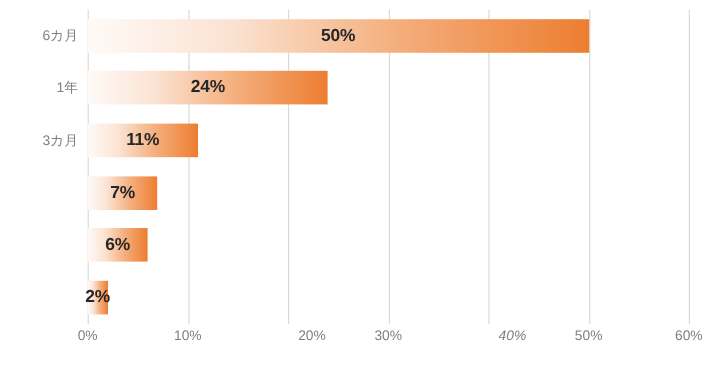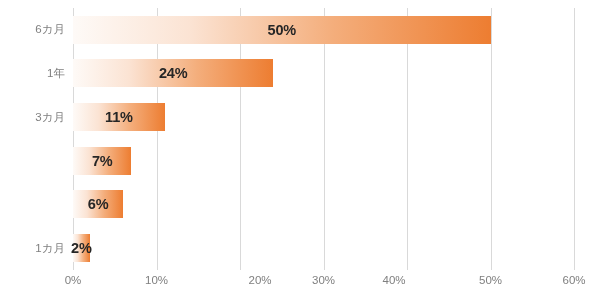--- a/index.html
+++ b/index.html
@@ -113,21 +113,20 @@
 </style>
 </head>
 <body>
 
 <div id="chart-root">
 
   <div id="cat-labels">
       <div class="cat-label" style="top: 0px; height: 43.6667px;">6カ月</div>
       <div class="cat-label" style="top: 43.6667px; height: 43.6667px;">1年</div>
       <div class="cat-label" style="top: 87.3333px; height: 43.6667px;">3カ月</div>
-      <div class="cat-label" style="top: 218.333px; height: 43.6667px;">1カ月</div>
     </div>
 
   <div id="plot-area">
     <div id="gridlines-layer">
         <div class="gridline" style="left: 0px;"></div>
         <div class="gridline" style="left: 83.5px;"></div>
         <div class="gridline" style="left: 167px;"></div>
         <div class="gridline" style="left: 250.5px;"></div>
         <div class="gridline" style="left: 334px;"></div>
         <div class="gridline" style="left: 417.5px;"></div>
@@ -159,18 +158,18 @@
           <div class="bar-value" style="left: 8.35px; transform: translate(-50%, -50%);">2%</div>
         </div>
       </div>
   </div>
 
   <div id="tick-labels">
       <div class="tick-label" style="left: 73px;">0%</div>
       <div class="tick-label" style="left: 156.5px;">10%</div>
       <div class="tick-label" style="left: 240px; margin-left: 20px;">20%</div>
       <div class="tick-label" style="left: 323.5px;">30%</div>
-      <div class="tick-label" style="left: 394px;">40%</div>
+      <div class="tick-label" style="left: 427px; font-style: italic;">40%</div>
       <div class="tick-label" style="left: 490.5px;">50%</div>
       <div class="tick-label" style="left: 574px;">60%</div>
     </div>
 
 </div>
 
 </body></html>

